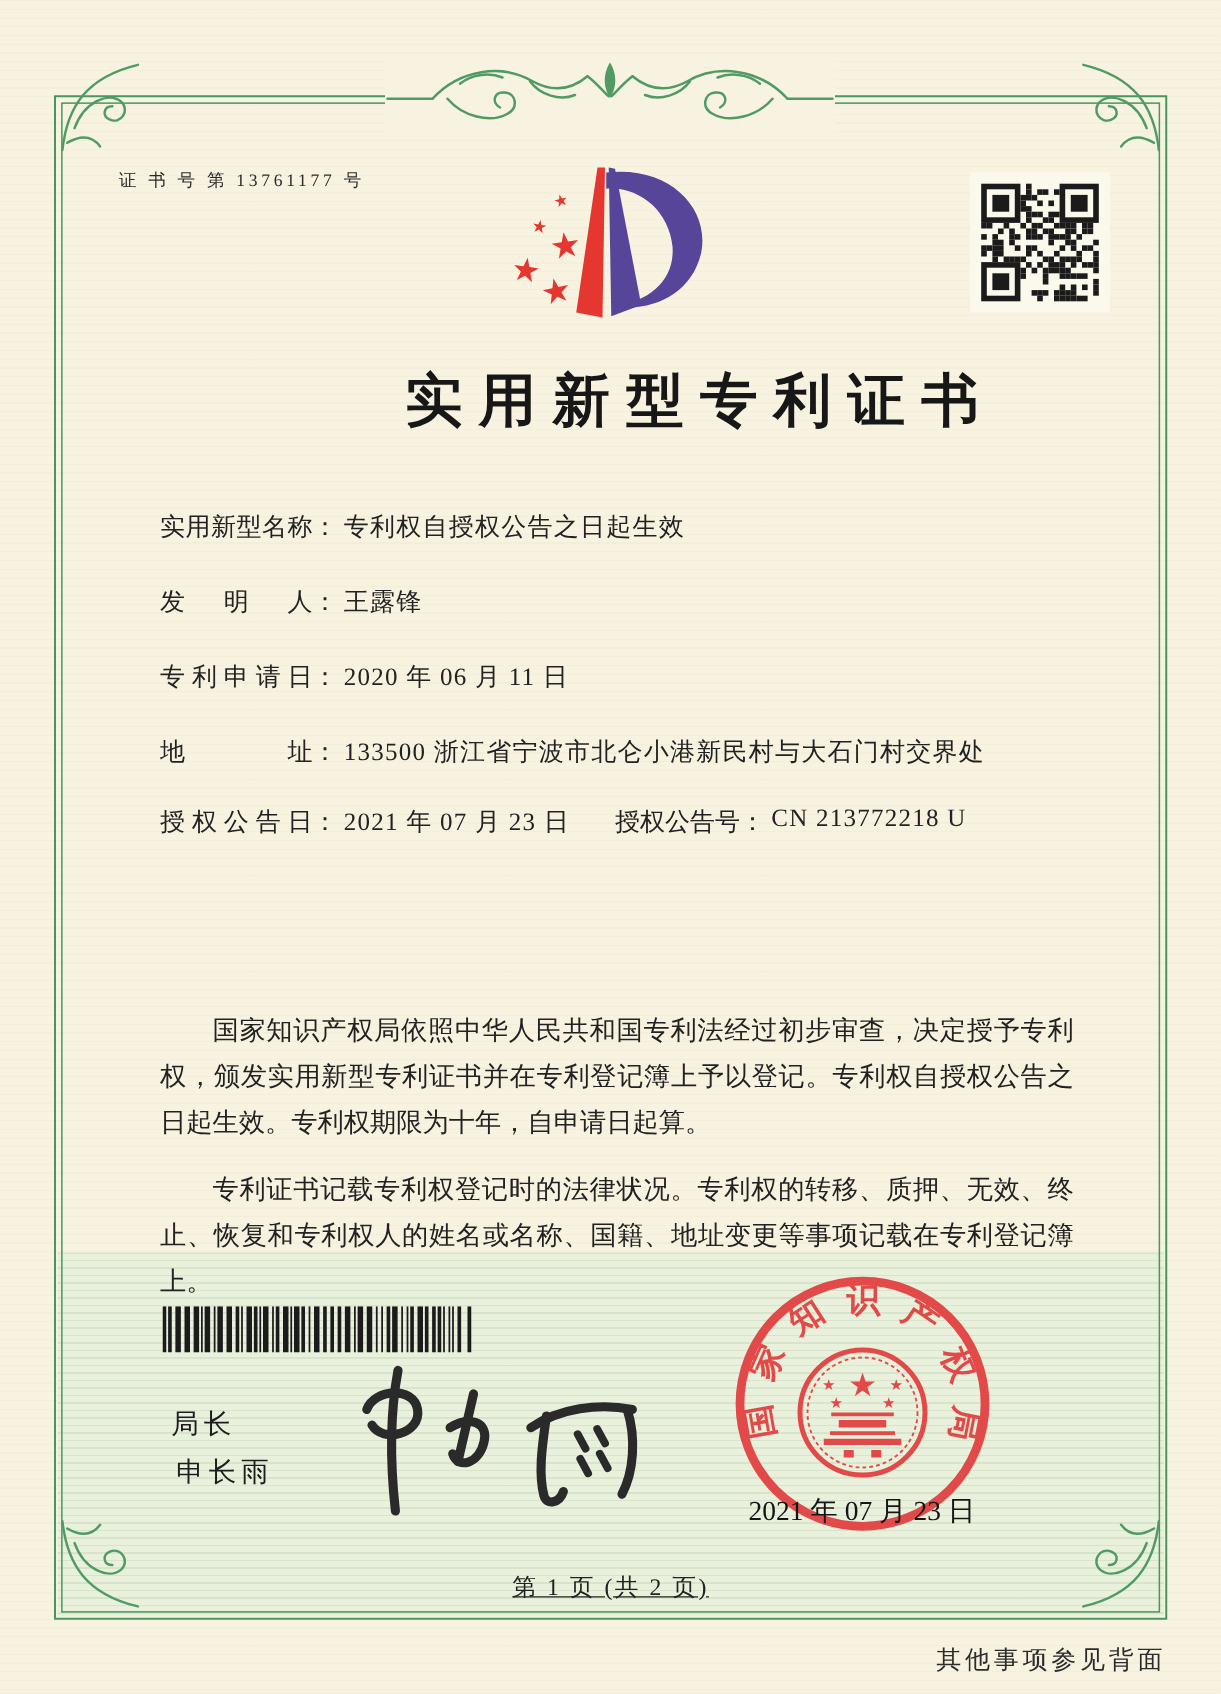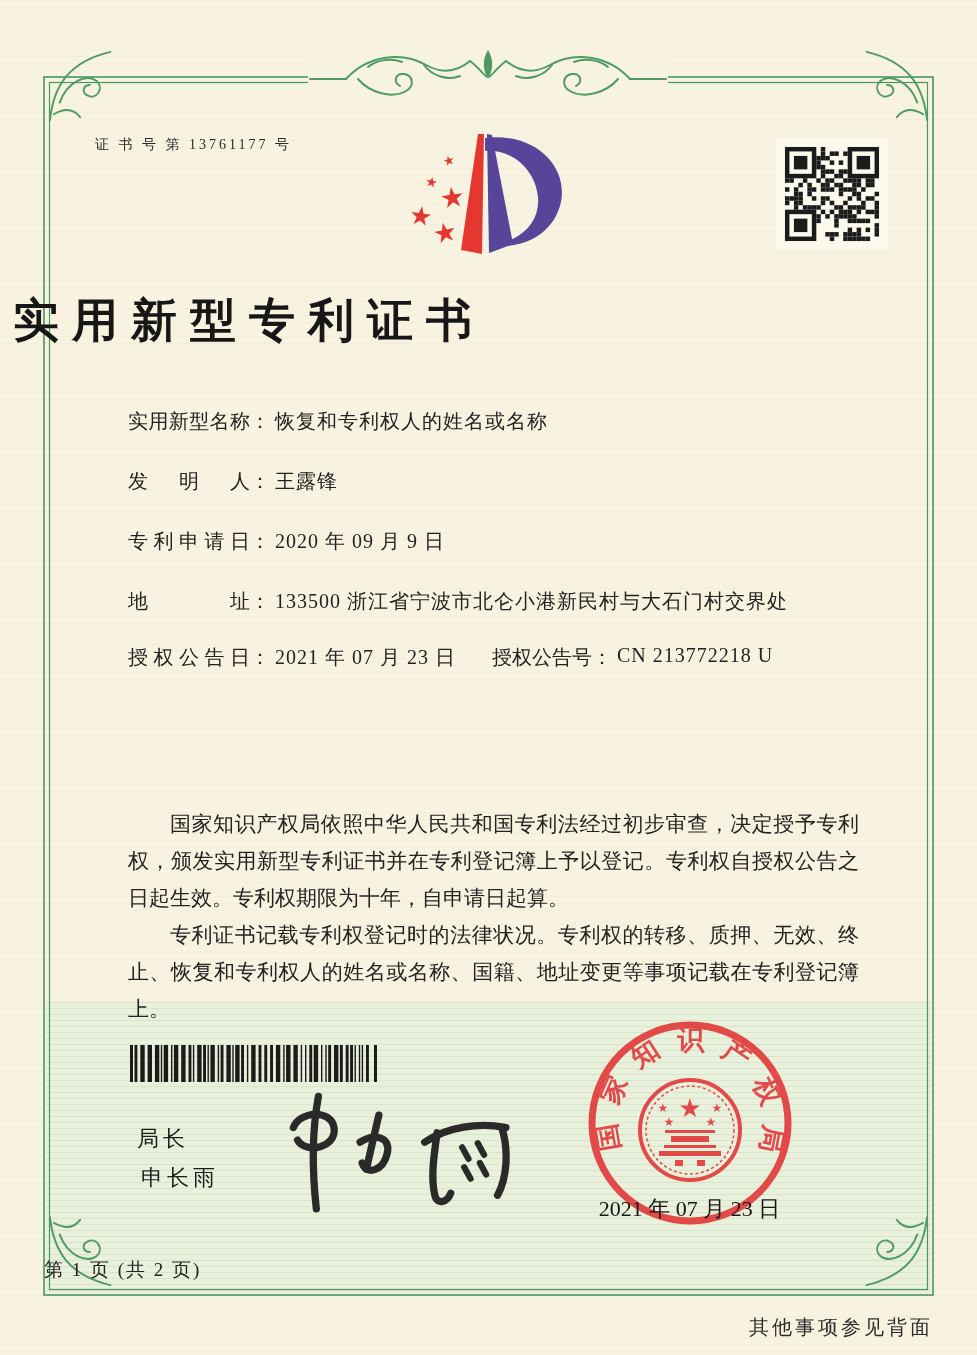--- a/index.html
+++ b/index.html
@@ -42,58 +42,58 @@
   .logo{position:absolute;left:385px;top:124px;width:200px;height:145px;}
   .logo .star{position:absolute;color:#e5372f;line-height:1;}
   .qr{
     position:absolute;left:776px;top:138px;width:112px;height:112px;
     background:#fbf8ec;
   }
   .qr svg{width:100%;height:100%;display:block;}
 
   .title{
     position:absolute;left:0;top:290px;width:796px;
-    text-align:left;font-size:46px;font-weight:bold;color:#171717;
+    text-align:right;font-size:46px;font-weight:bold;color:#171717;
     letter-spacing:13px;text-indent:13px;
   }
 
   .fields{position:absolute;left:128px;top:408px;width:740px;font-size:20px;color:#222;}
   .frow{position:relative;height:60px;}
   .frow.tight{height:56px;}
   .flabel{
     display:inline-block;width:122px;
     text-align:justify;text-align-last:justify;
     vertical-align:top;white-space:nowrap;
   }
   .fcolon{display:inline-block;vertical-align:top;}
   .fvalue{display:inline-block;vertical-align:top;letter-spacing:1px;}
   .grant-group{position:absolute;left:364px;top:0;white-space:nowrap;}
 
   .paras{
     position:absolute;left:128px;top:806px;width:731px;
     font-size:21px;line-height:37px;color:#222;text-align:justify;
   }
   .paras p{margin:0;text-indent:2em;}
-  .paras p + p{margin-top:0px;}
+  .paras p + p{margin-top:16px;}
 
   .barcode{position:absolute;left:130px;top:1045px;width:248px;height:37px;}
   .barcode svg{width:100%;height:100%;display:block;}
 
   .director-label{position:absolute;left:137px;top:1124px;font-size:22px;color:#1d1d1d;letter-spacing:4px;}
   .director-name{position:absolute;left:141px;top:1163px;font-size:22px;color:#1d1d1d;letter-spacing:4px;}
   .signature{position:absolute;left:268px;top:1088px;width:255px;height:125px;}
 
   .seal{position:absolute;left:585px;top:1018px;width:210px;height:210px;}
   .seal-date{
     position:absolute;left:572px;top:1194px;width:235px;text-align:center;
     font-size:22px;color:#151515;
   }
   .page-number{
-    position:absolute;left:44px;top:1257px;width:889px;text-align:left;
-    font-size:19px;color:#222;letter-spacing:2px;
+    position:absolute;left:44px;top:1257px;width:889px;text-align:center;
+    font-size:19px;color:#222;letter-spacing:2px;text-decoration:underline;
   }
   .back-note{
     position:absolute;left:44px;top:1314px;width:889px;text-align:right;
     font-size:20px;color:#2b2b2b;letter-spacing:3px;
   }
 </style>
 </head>
 <body>
 
 <div class="page">
@@ -306,29 +306,29 @@
         <rect fill="#fbf8ec" x="15" y="85" width="25" height="25"></rect>
         <rect x="20" y="90" width="15" height="15"></rect>
       </svg>
   </div>
 
   <div class="title">实用新型专利证书</div>
 
   <div class="fields">
     <div class="frow">
       <span class="flabel">实用新型名称</span><span class="fcolon">：</span>
-      <span class="fvalue">恢复和专利权人的姓名或名称</span>
+      <span class="fvalue">专利权自授权公告之日起生效</span>
     </div>
     <div class="frow">
       <span class="flabel">发明人</span><span class="fcolon">：</span>
       <span class="fvalue">王露锋</span>
     </div>
     <div class="frow">
       <span class="flabel">专利申请日</span><span class="fcolon">：</span>
-      <span class="fvalue">2020 年 09 月 9 日</span>
+      <span class="fvalue">2020 年 06 月 11 日</span>
     </div>
     <div class="frow tight">
       <span class="flabel">地址</span><span class="fcolon">：</span>
       <span class="fvalue">133500 浙江省宁波市北仑小港新民村与大石门村交界处</span>
     </div>
     <div class="frow">
       <span class="flabel">授权公告日</span><span class="fcolon">：</span>
       <span class="fvalue">2021 年 07 月 23 日</span>
       <span class="grant-group">
         <span>授权公告号</span><span>：</span>

